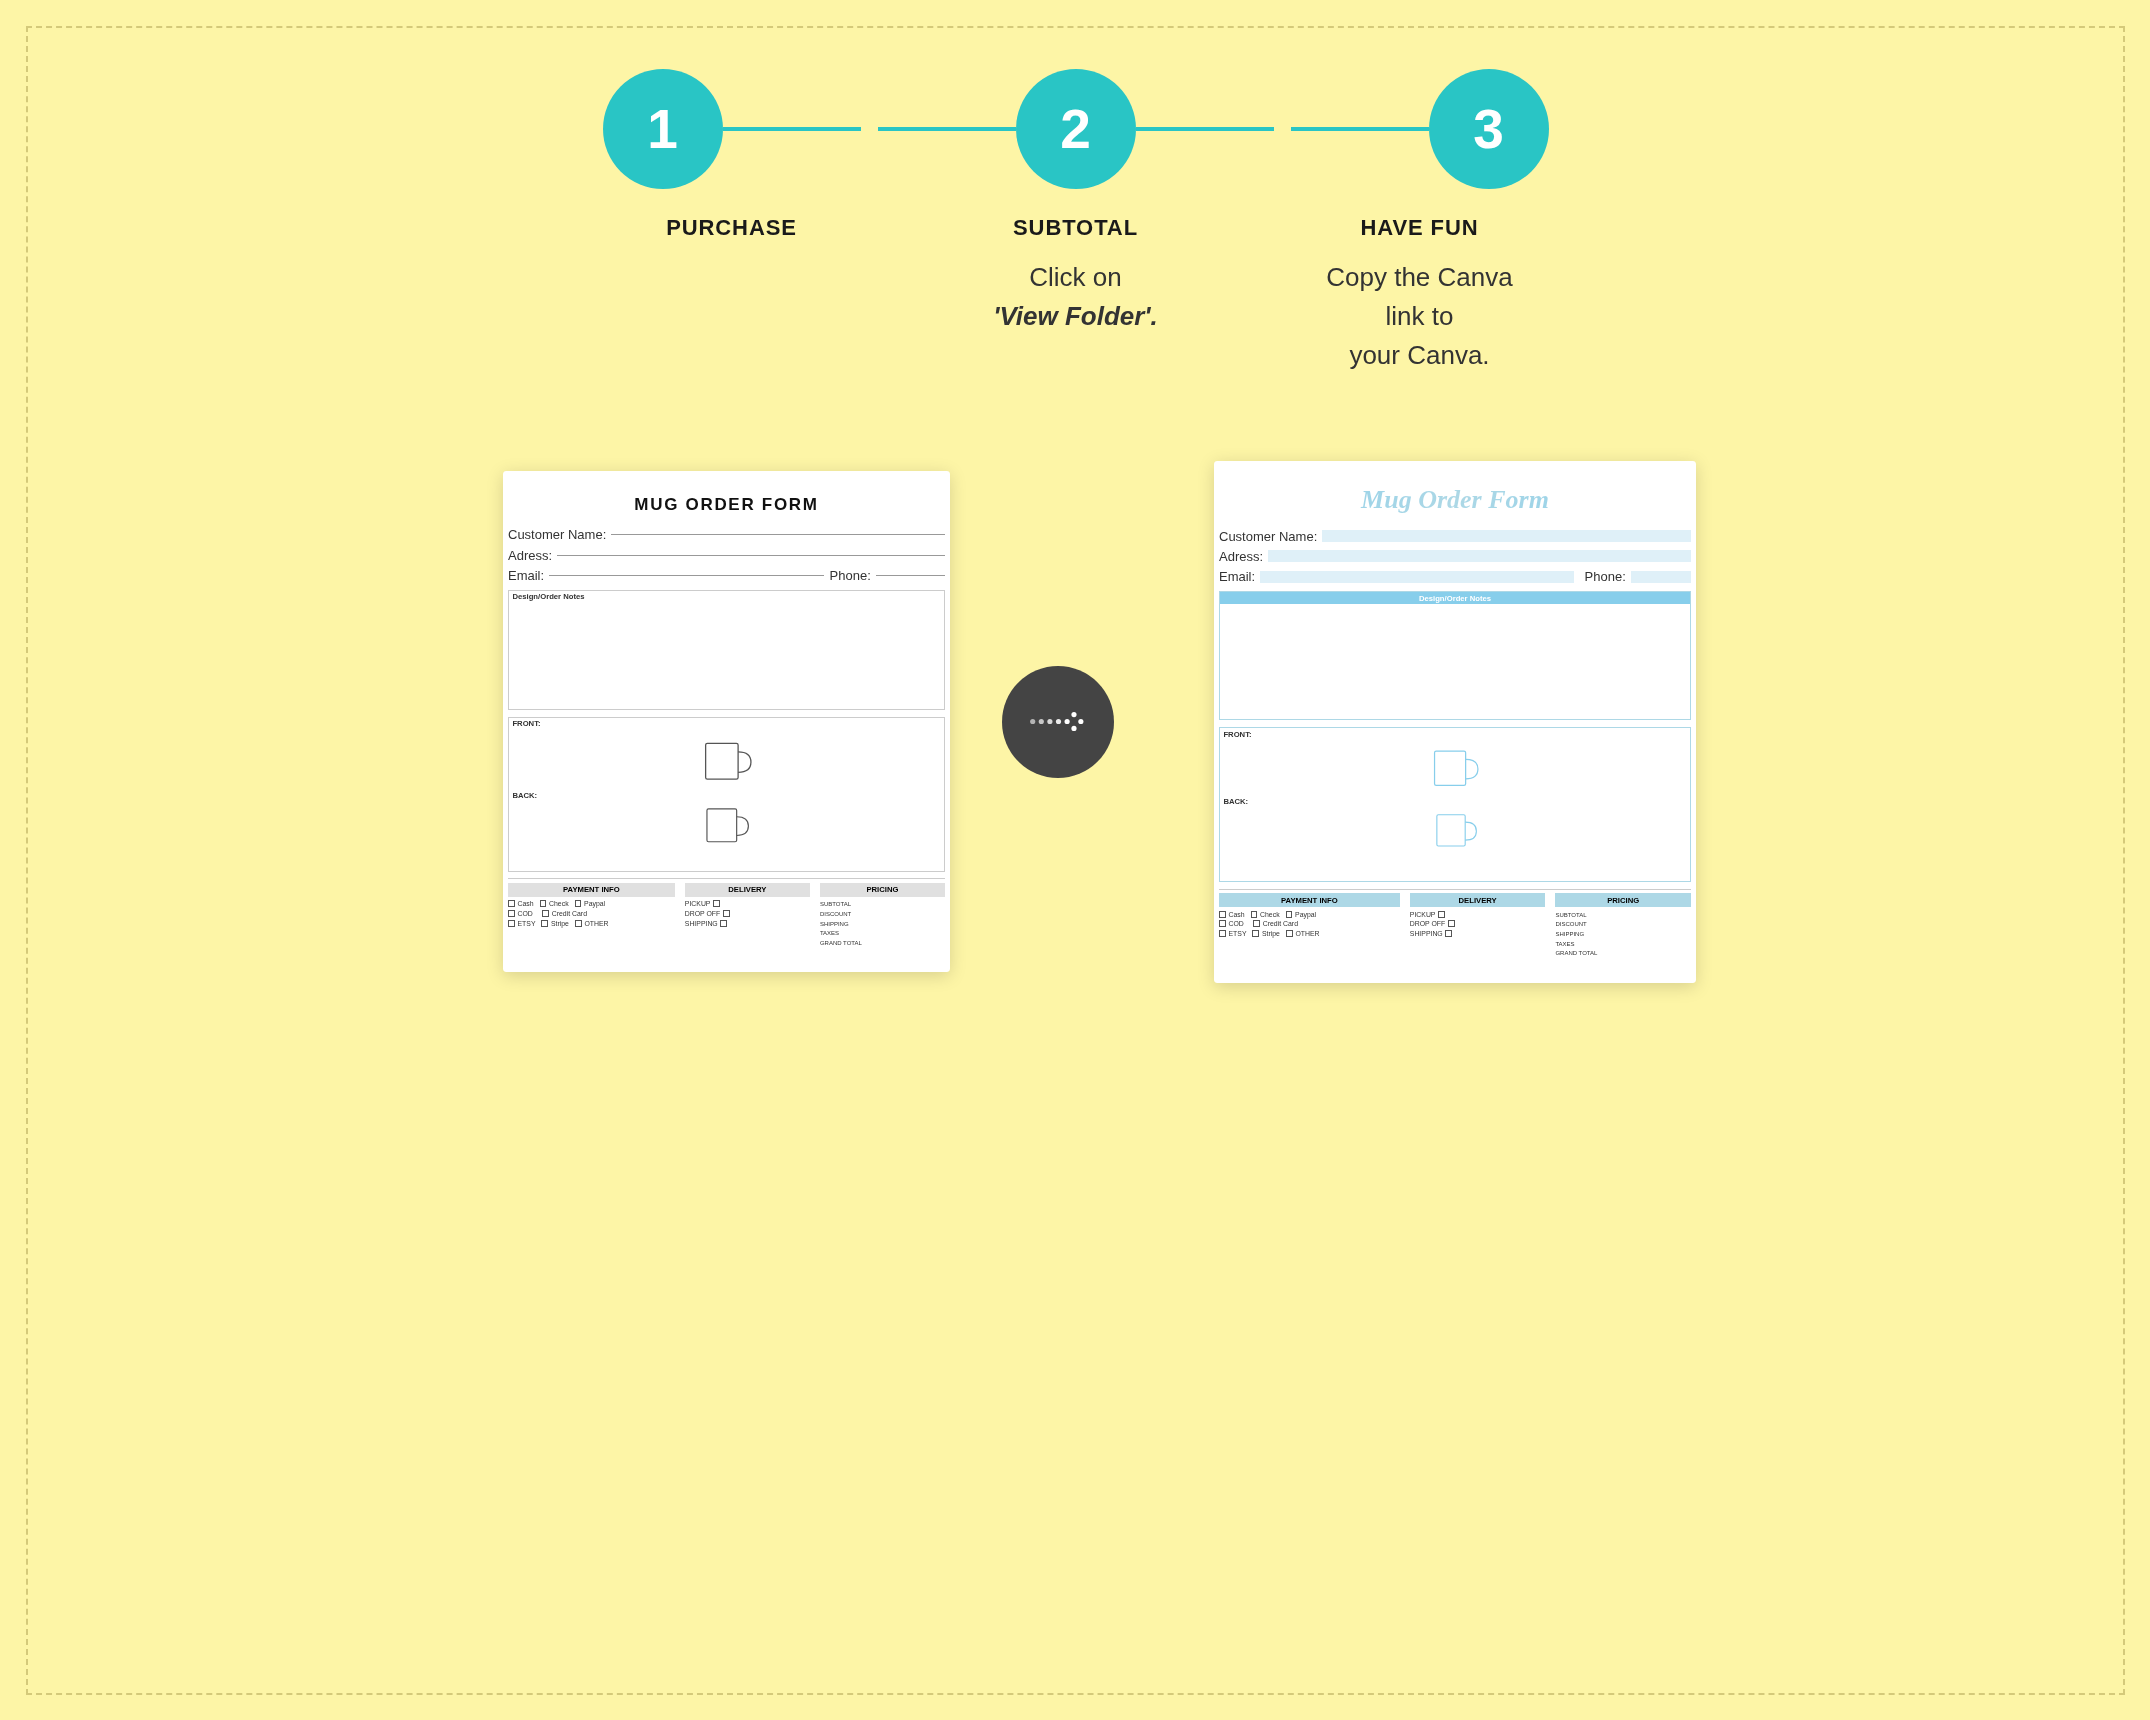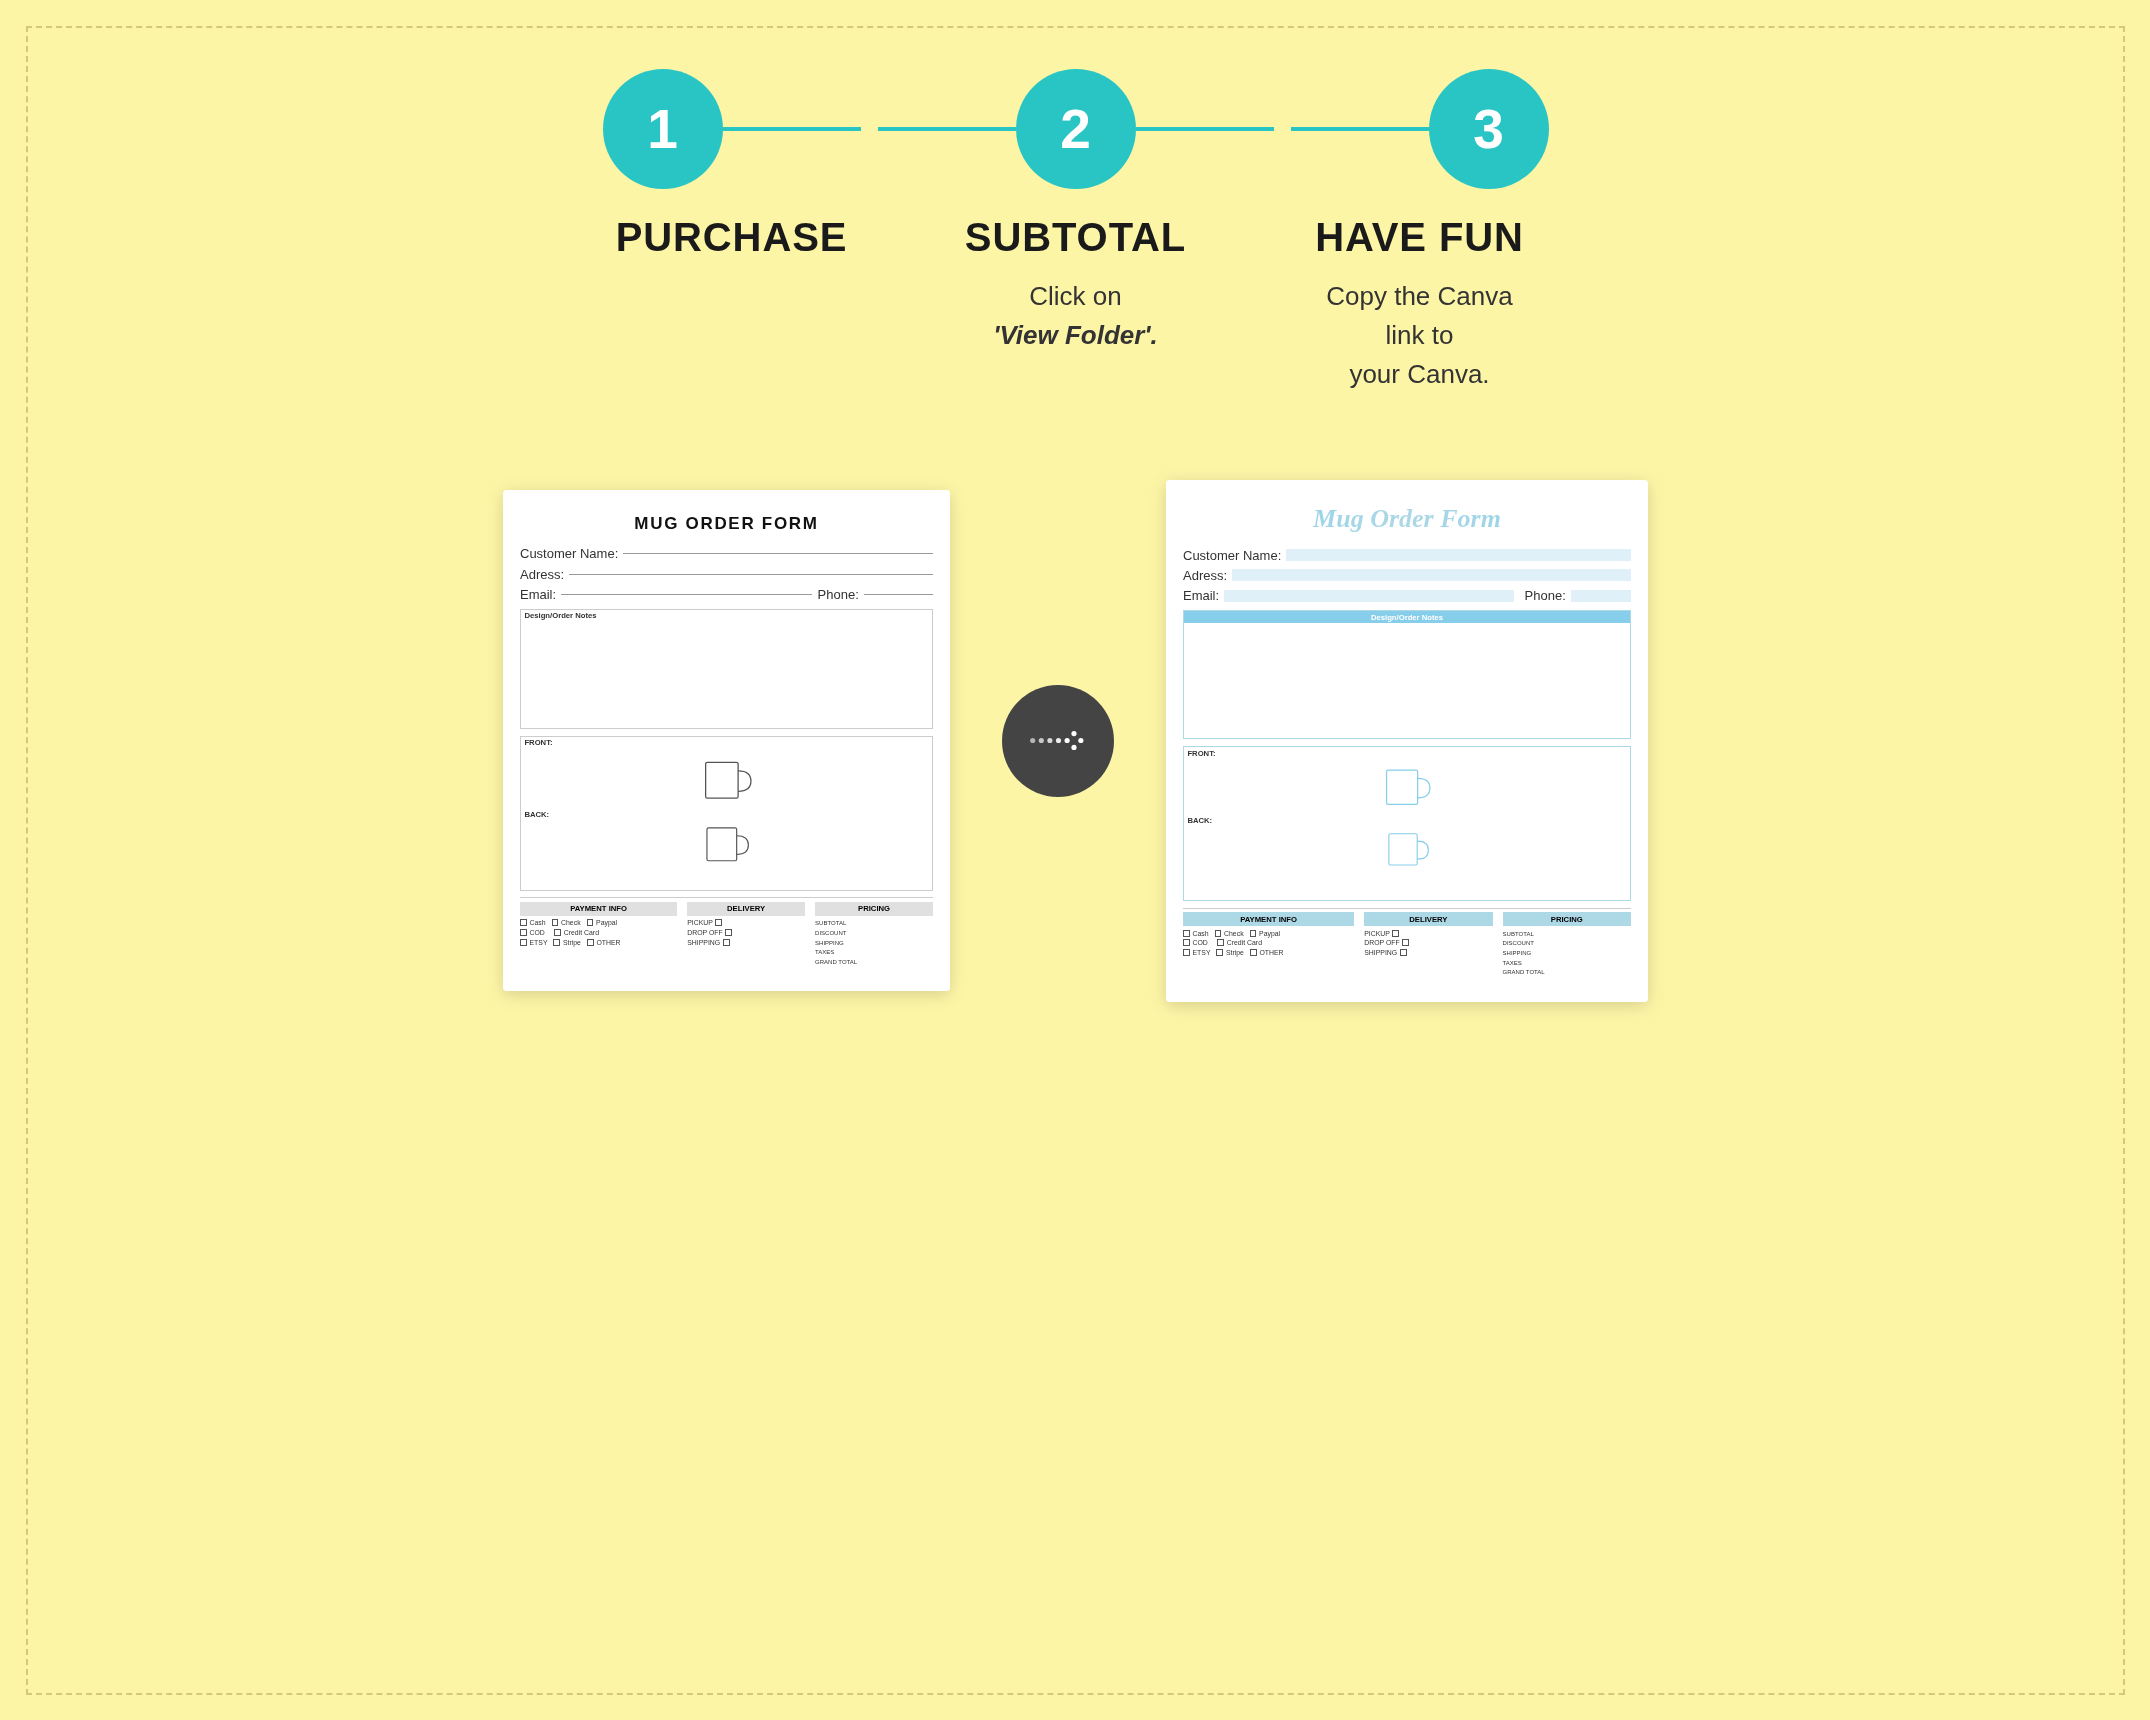--- a/index.html
+++ b/index.html
@@ -70,21 +70,21 @@
     }
 
     .step-line {
       height: 3.4px;
       width: 138px;
       background-color: #29c5c5;
       flex-shrink: 0;
     }
 
     .step-title {
-      font-size: 40px;
+      font-size: 22px;
       font-weight: 900;
       text-align: center;
       margin-top: 26px;
       margin-bottom: 17px;
       color: #1a1a1a;
       letter-spacing: 0.9px;
     }
 
     .step-desc {
       font-size: 26px;
@@ -116,22 +116,23 @@
       align-items: center;
       justify-content: center;
       flex-shrink: 0;
     }
 
     
     .form-card {
       background: white;
       border-radius: 3.4px;
       box-shadow: 0 3.4px 17px rgba(0,0,0,0.15);
-      padding: 24px 17px;
+      padding: 24px 5px;
       width: 447px;
+      margin-left: 48px;
     }
 
     .form-card.styled {
       width: 482px;
     }
 
     
     .form-title-plain {
       font-size: 17px;
       font-weight: bold;

